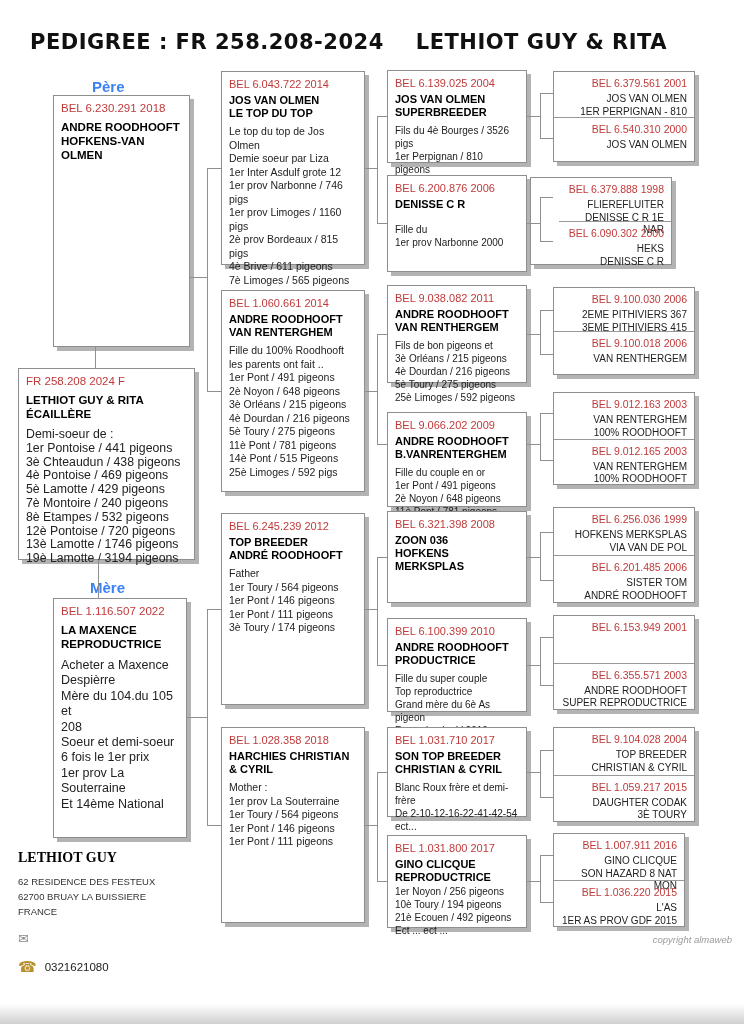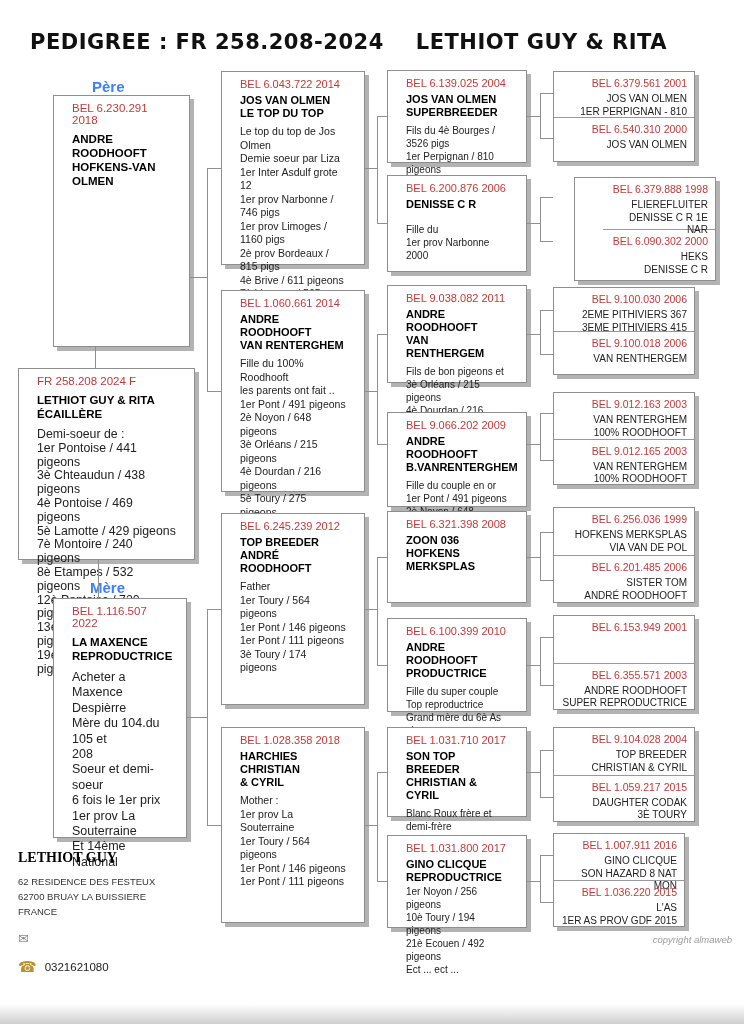--- a/index.html
+++ b/index.html
@@ -6,21 +6,21 @@
   #page{position:relative;width:744px;height:1024px;background:#ffffff;overflow:hidden;
         font-family:"Liberation Sans","DejaVu Sans",sans-serif;color:#1a1a1a;}
   
   #title{position:absolute;left:30px;top:30px;font-family:"DejaVu Sans",sans-serif;
          font-weight:bold;font-size:21px;letter-spacing:0.5px;color:#111;white-space:nowrap;}
   #title .gap{display:inline-block;width:32px;}
   
   .genlabel{position:absolute;font-weight:bold;font-size:15px;color:#3b82f6;margin-left:40px;}
   
   .pbox{position:absolute;background:#fff;border:1px solid #8e8e8e;box-sizing:border-box;
-        box-shadow:4px 4px 0 #b3b3b3;padding:6px 18px;overflow:visible;}
+        box-shadow:4px 4px 0 #b3b3b3;padding:6px 7px;overflow:visible;}
   .ring{color:#c03a3a;font-size:11px;line-height:12px;margin-bottom:4px;white-space:pre-line;}
   .bname{font-weight:bold;font-size:11px;line-height:13px;white-space:pre-line;margin-bottom:5px;color:#000;}
   .bbody{font-size:10.5px;line-height:13.5px;white-space:pre-line;color:#222;}
   .col1 .ring{font-size:11.5px;margin-bottom:6px;}
   .col1 .bname{font-size:11.5px;line-height:14px;margin-bottom:7px;}
   .col1 .bbody{font-size:12.5px;line-height:14.8px;}
   .g3 .bbody{font-size:10px;line-height:13px;}
   .pair{padding:0;}
   .pair .sub{padding:5px 7px;height:50%;box-sizing:border-box;text-align:right;}
   .pair .sub + .sub{border-top:1px solid #999;}
@@ -208,21 +208,21 @@
     <div class="sub">
       <div class="ring">BEL 6.379.561 2001</div>
       <div class="bbody">JOS VAN OLMEN
 1ER PERPIGNAN - 810</div>
     </div>
     <div class="sub">
       <div class="ring">BEL 6.540.310 2000</div>
       <div class="bbody">JOS VAN OLMEN</div>
     </div>
   </div>
-  <div class="pbox pair" style="left:574px;top:177px;width:142px;height:104px;padding-left:28px;">
+  <div class="pbox pair" style="left:530px;top:177px;width:142px;height:88px;padding-left:28px;">
     <div class="sub">
       <div class="ring">BEL 6.379.888 1998</div>
       <div class="bbody">FLIEREFLUITER
 DENISSE C  R  1E NAR</div>
     </div>
     <div class="sub">
       <div class="ring">BEL 6.090.302 2000</div>
       <div class="bbody">HEKS
 DENISSE C  R</div>
     </div>

